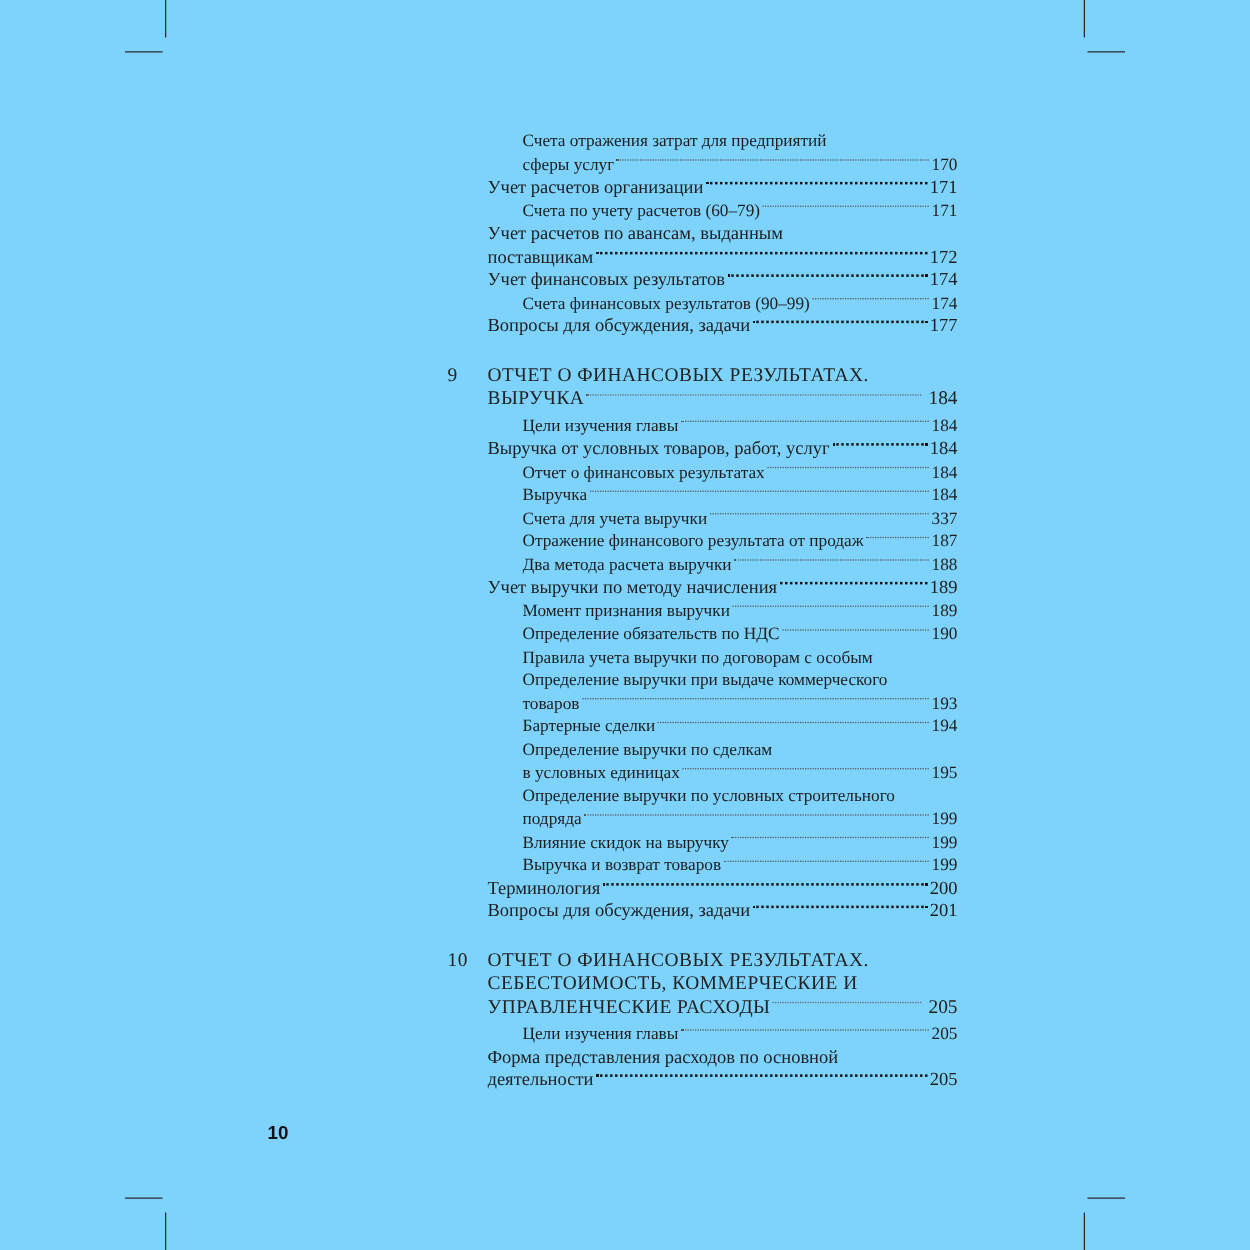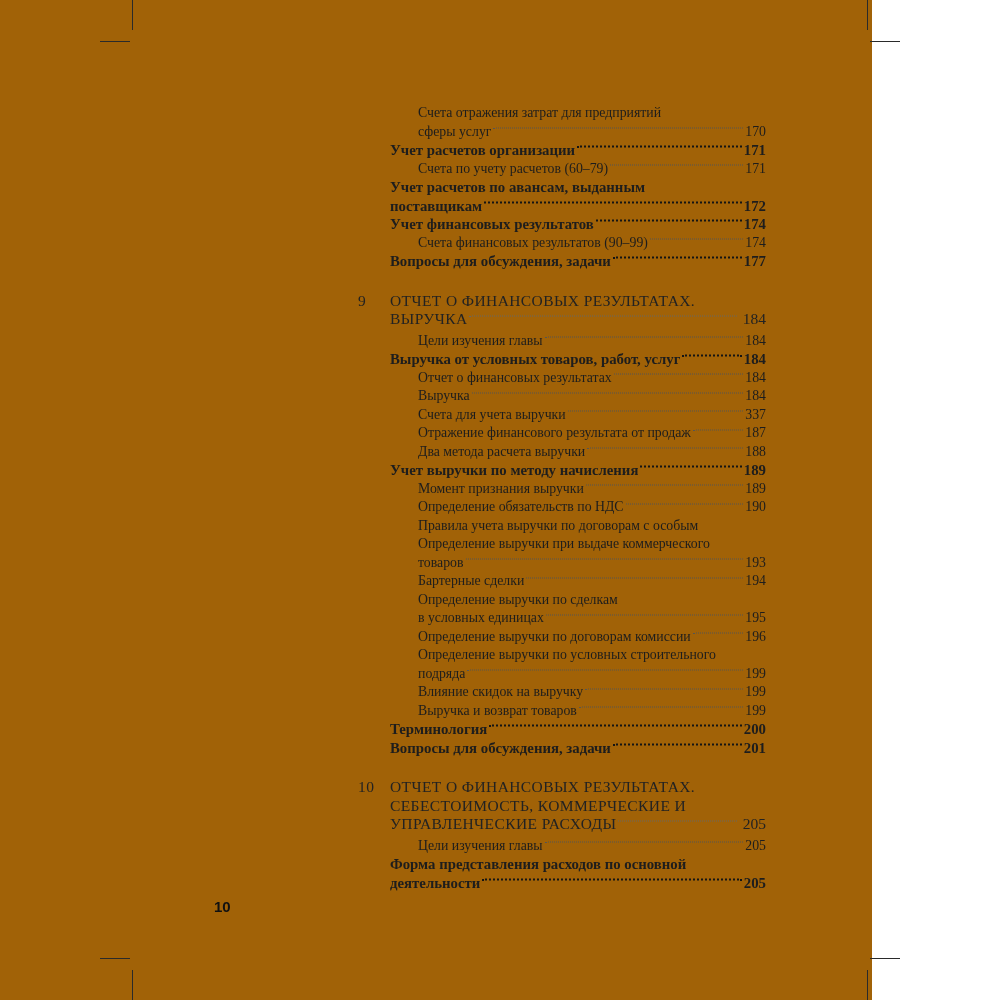--- a/index.html
+++ b/index.html
@@ -7,23 +7,23 @@
     padding: 0;
     width: 1000px;
     height: 1000px;
     background: #ffffff;
     font-family: "Liberation Serif", serif;
     color: #1d1d1d;
     overflow: hidden;
   }
   .page {
     position: relative;
-    width: 872px;
+    width: 1000px;
     height: 1000px;
-    background: #a16207;
+    background: #7dd3fc;
   }
   
   .crop {
     position: absolute;
     background: #2a2a2a;
   }
   .crop.h { height: 1px; width: 30px; }
   .crop.v { width: 1px; height: 30px; }
 
   
@@ -62,21 +62,21 @@
     width: 32px;
   }
   .entry.chapter .leader {
     border-bottom-width: 1.3px;
     border-color: #666666;
     margin-right: 6px;
   }
   .entry.chapter .pagenum { font-weight: normal; letter-spacing: 0; }
 
   
-  .entry.bold { font-weight: bold; font-size: 14.8px; }
+  .entry.bold { font-weight: normal; font-size: 14.8px; }
   .entry.bold .ebody { margin-left: 32px; }
   .entry.bold .leader {
     border-bottom-width: 2.2px;
     border-color: #141414;
   }
 
   
   .entry.sub { font-size: 13.8px; }
   .entry.sub .ebody { margin-left: 60px; }
   .entry.sub .leader { border-bottom-width: 1.4px; border-color: #555555; }
@@ -302,29 +302,20 @@
           <div class="line">Определение выручки по сделкам</div>
           <div class="line last">
             <span class="txt">в условных единицах</span>
             <span class="leader"></span>
             <span class="pagenum">195</span>
           </div>
         </div>
       </div>
       <div class="entry sub">
         <div class="ebody">
-          <div class="line last">
-            <span class="txt">Определение выручки по договорам комиссии</span>
-            <span class="leader"></span>
-            <span class="pagenum">196</span>
-          </div>
-        </div>
-      </div>
-      <div class="entry sub">
-        <div class="ebody">
           <div class="line">Определение выручки по условных строительного</div>
           <div class="line last">
             <span class="txt">подряда</span>
             <span class="leader"></span>
             <span class="pagenum">199</span>
           </div>
         </div>
       </div>
       <div class="entry sub">
         <div class="ebody">

